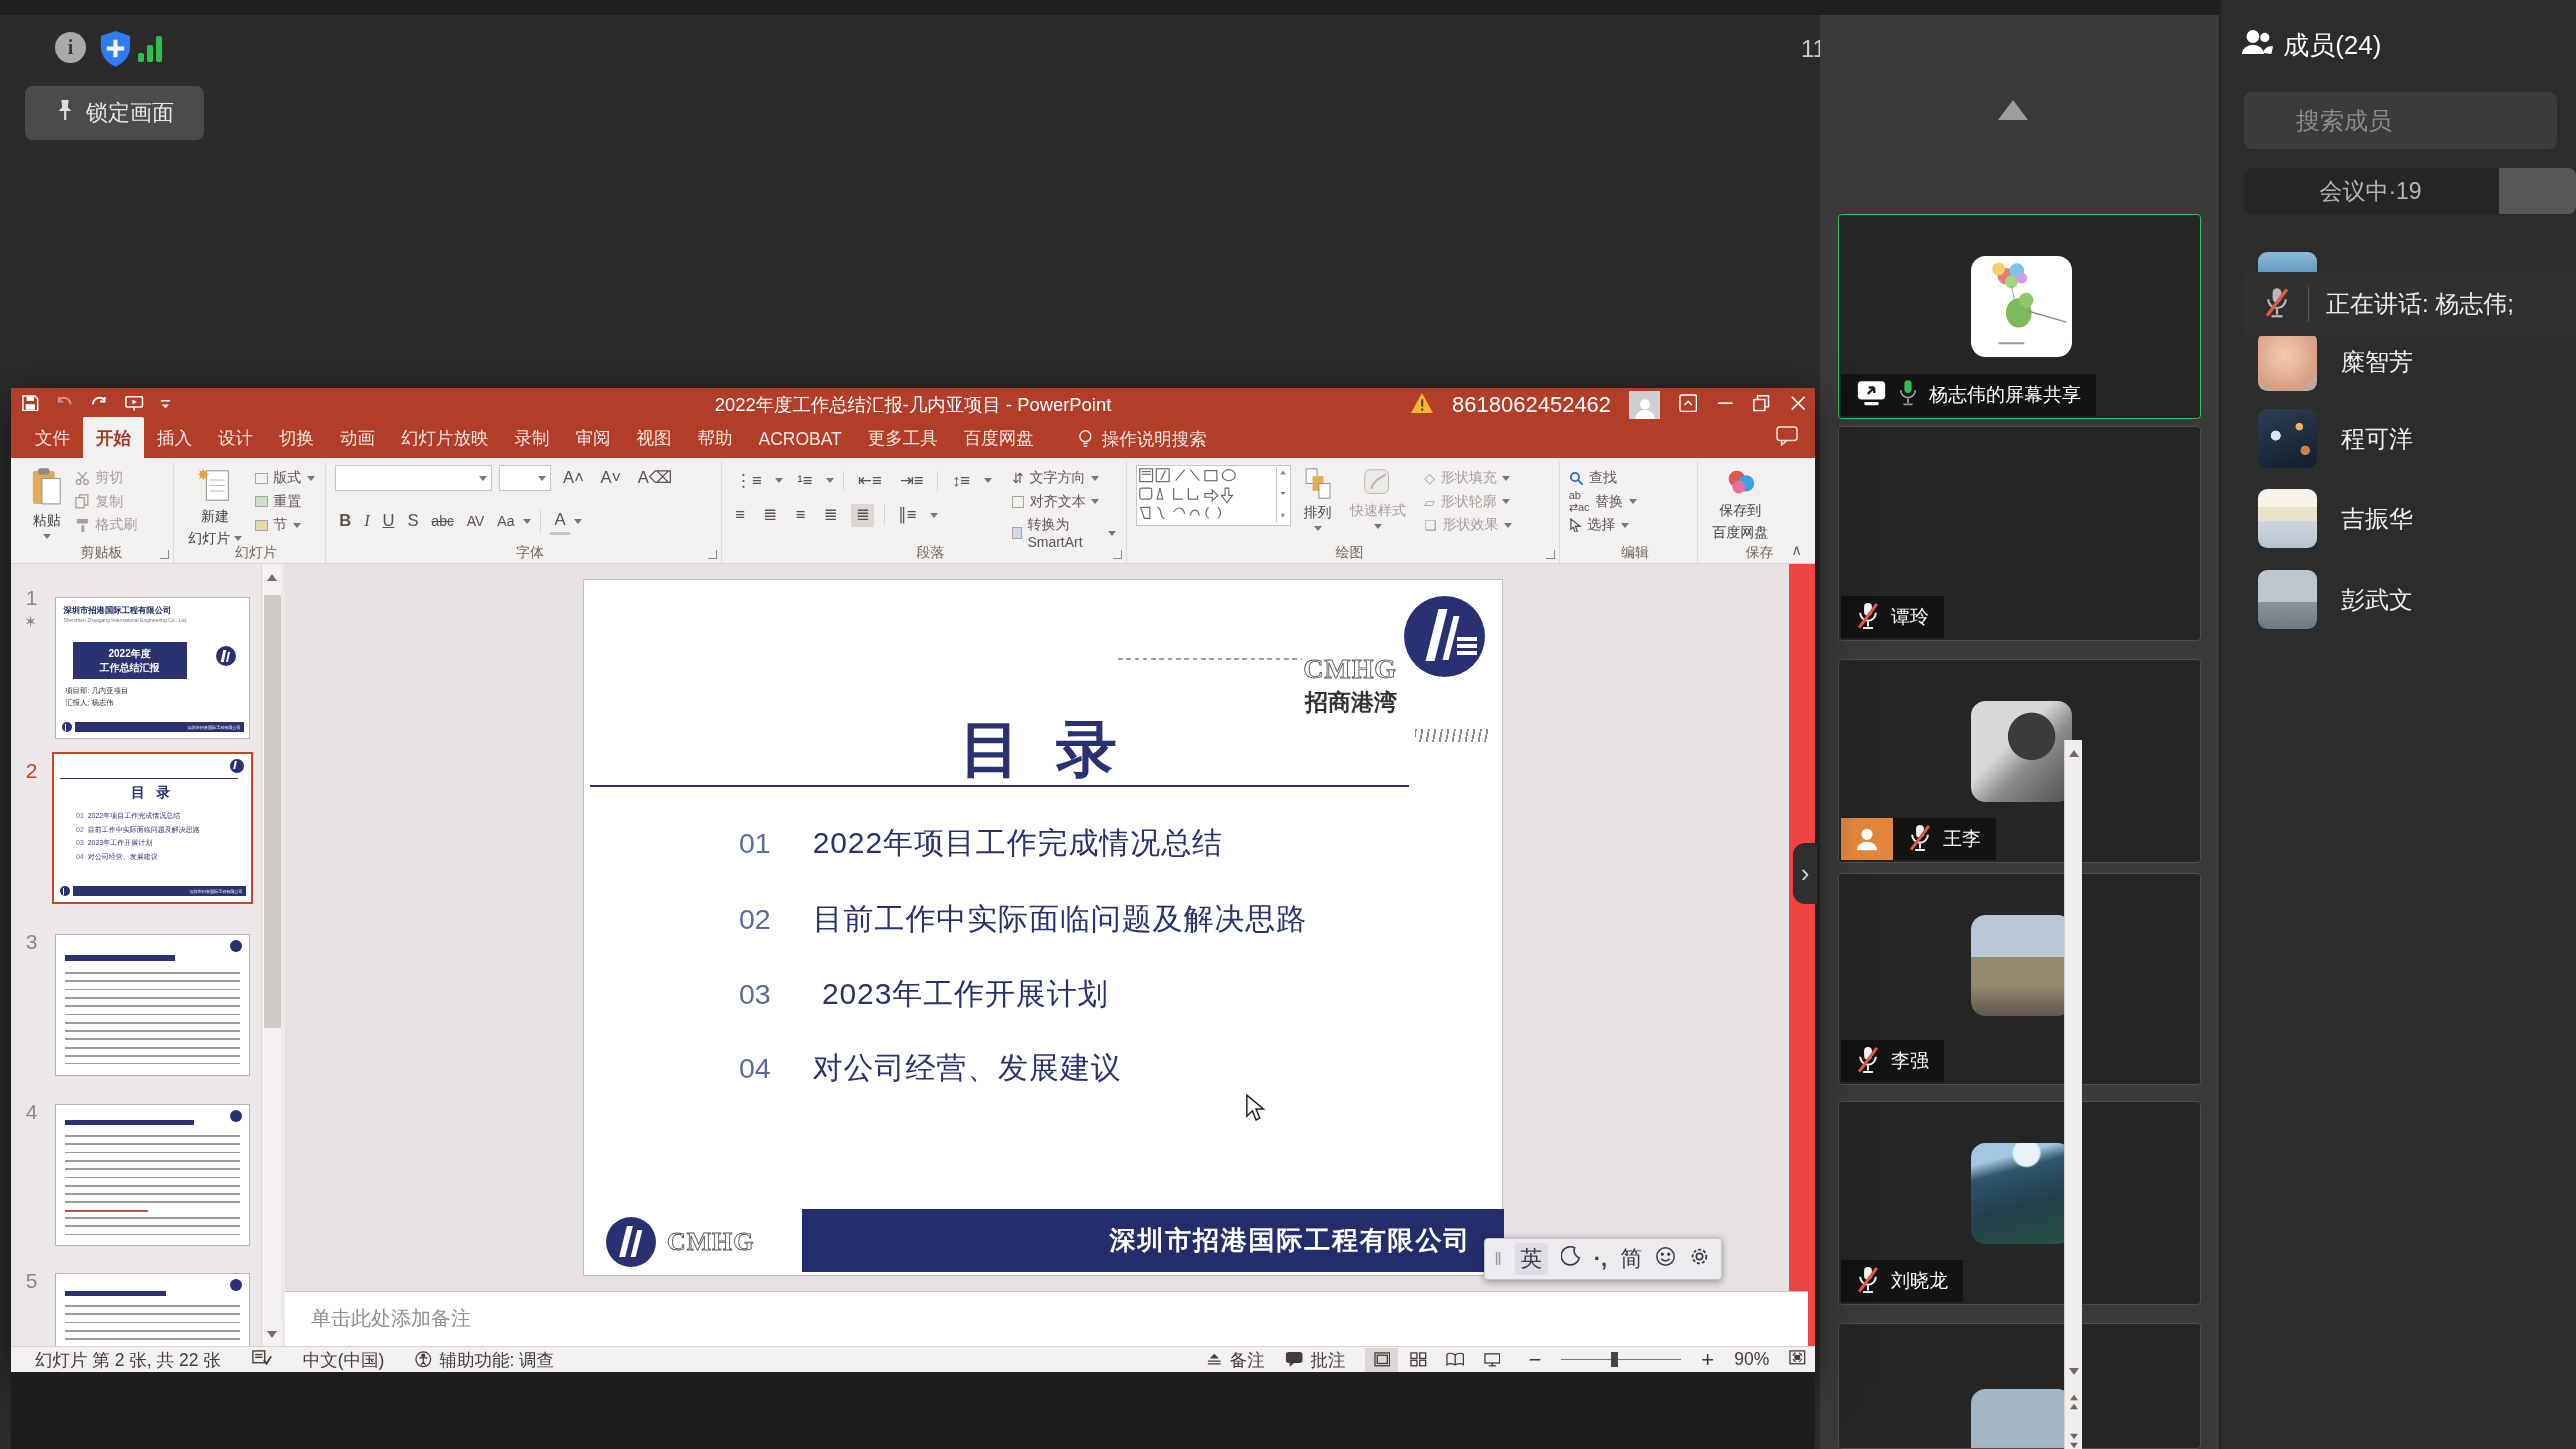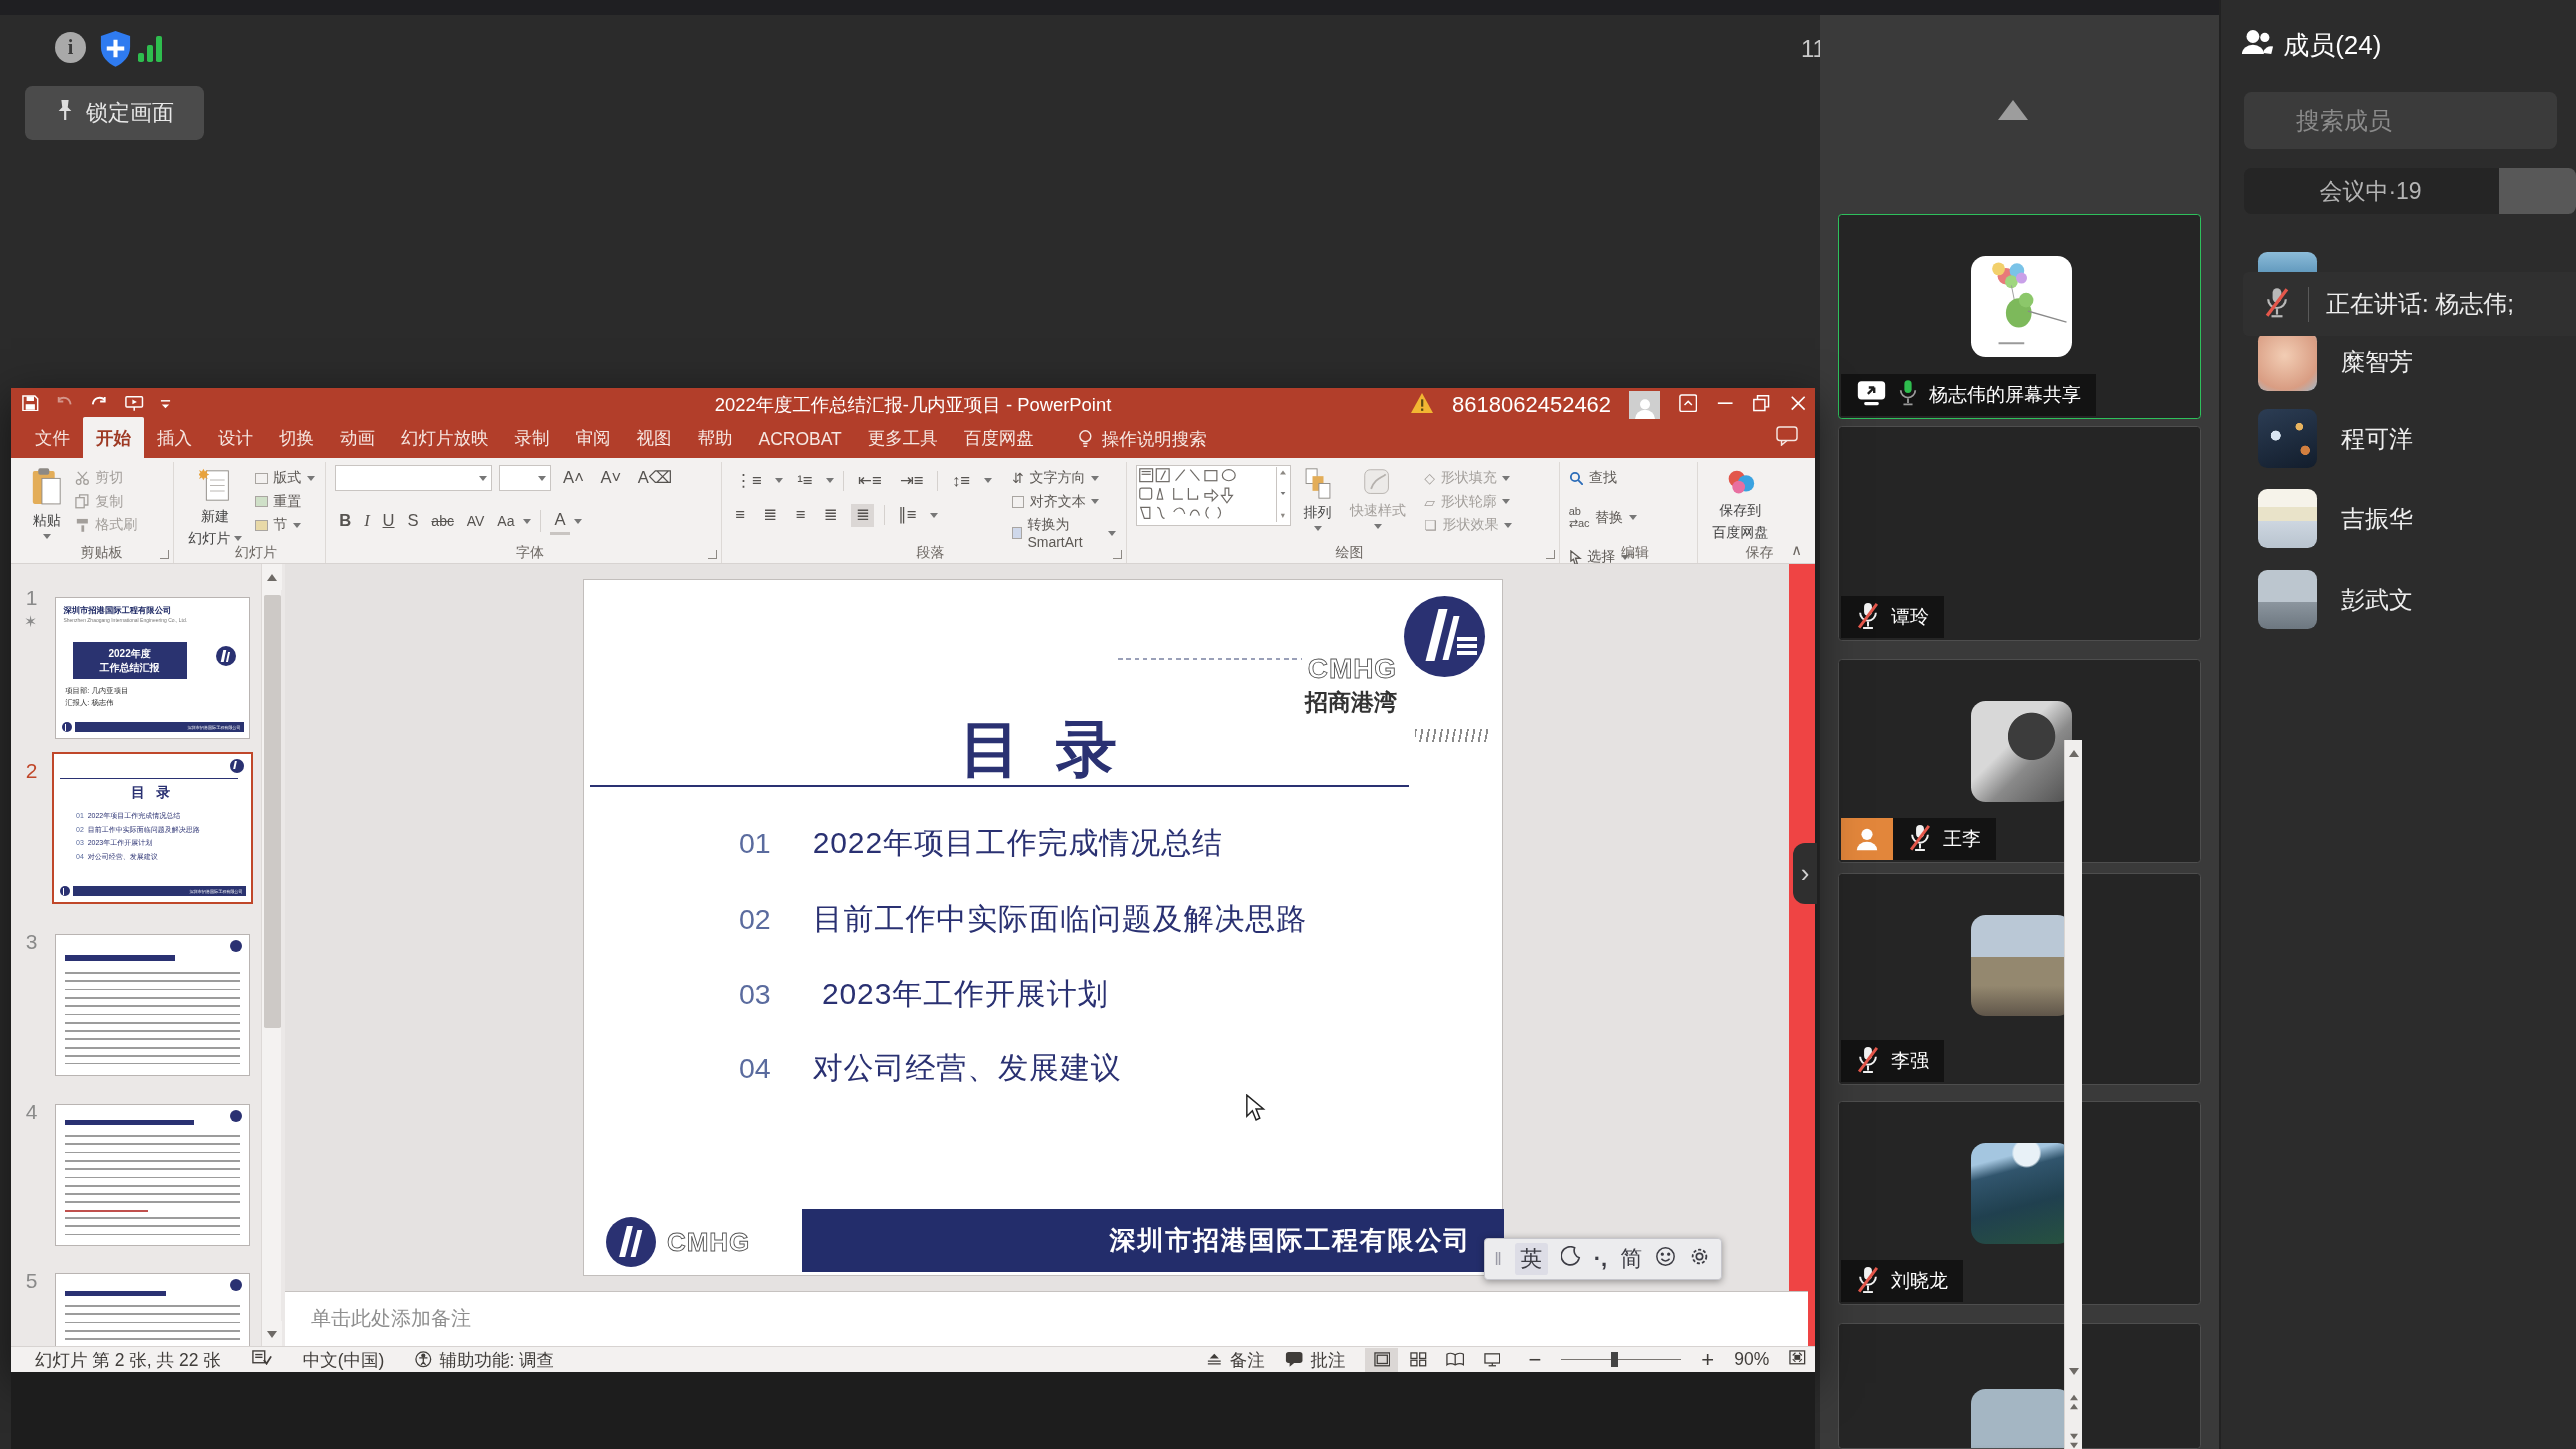--- a/index.html
+++ b/index.html
@@ -123,21 +123,21 @@
   .slide-title{position:absolute;left:0;top:129px;width:100%;text-align:center;color:#2a3172;
                font-size:61px;font-weight:bold;letter-spacing:9.2px}
   .toc-item{position:absolute;left:155px;display:flex;align-items:baseline;gap:42px}
   .toc-num{font-size:28.5px;color:#5a6b9e}
   .toc-txt{font-size:30px;color:#2a3172;letter-spacing:0.9px}
   .slide-footer-bar{position:absolute;left:218px;bottom:2.8px;width:702px;height:63px;background:#232d6b;display:flex;
                     align-items:center;justify-content:flex-end;padding-right:33px}
   .slide-footer-txt{color:#fff;font-size:26px;font-weight:bold;letter-spacing:1.8px}
   .cmhg-circle{border-radius:50%;background:#2a3172;position:relative;overflow:hidden}
   .sail{position:absolute;background:#fff}
-  .cmhg-word{color:#555;font-weight:bold;letter-spacing:0.9px;font-family:Liberation Sans, sans-serif}
+  .cmhg-word{color:#555;font-weight:bold;letter-spacing:0.9px;font-family:Liberation Serif, serif}
 
   .vscroll{position:absolute;left:1779px;top:176px;width:18.4px;height:727px;background:#f0eeed;border-left:0.9px solid #d8d4d2}
   .vscroll .btn{position:absolute;left:0;width:18.4px;height:24px;display:flex;align-items:center;justify-content:center}
 
   .notes{position:absolute;left:274px;top:903px;width:1523px;height:55px;background:#fff;border-top:0.9px solid #c6c2c0;
          color:#8f8f8f;font-size:20px;padding:13px 0 0 26px}
   .statusbar{position:absolute;left:0;top:958px;width:1804px;height:26px;background:#f3f1f0;border-top:0.9px solid #d7d3d1;
              display:flex;align-items:center;color:#403d3a;font-size:17.5px}
   .sb-left{display:flex;align-items:center;gap:31px;padding-left:24px}
   .sb-right{margin-left:auto;display:flex;align-items:center;gap:20px;padding-right:9.2px}
@@ -705,21 +705,21 @@
               <span>❏</span>
               <span>形状效果</span>
               <span class="caret-s"></span>
             </div>
         </div>
         <span class="glabel">绘图</span>
           <span class="launcher"></span>
       </div>
 
       <div class="rgroup" style="width:138px">
-        <div class="minicol" style="gap:18px">
+        <div class="minicol" style="gap:2px">
           <div class="minirow">
             <svg width="14.7" height="14.7" viewBox="0 0 16 16" fill="none" stroke="#2b6cb8" stroke-width="2">
                 <circle cx="6.5" cy="6.5" r="4.5"></circle>
                 <line x1="10" y1="10" x2="15" y2="15"></line>
               </svg>
             <span>查找</span>
             </div>
           <div class="minirow">
               <span style="font-size:11px">ab<br>⇄ac</span>
               <span>替换</span>

